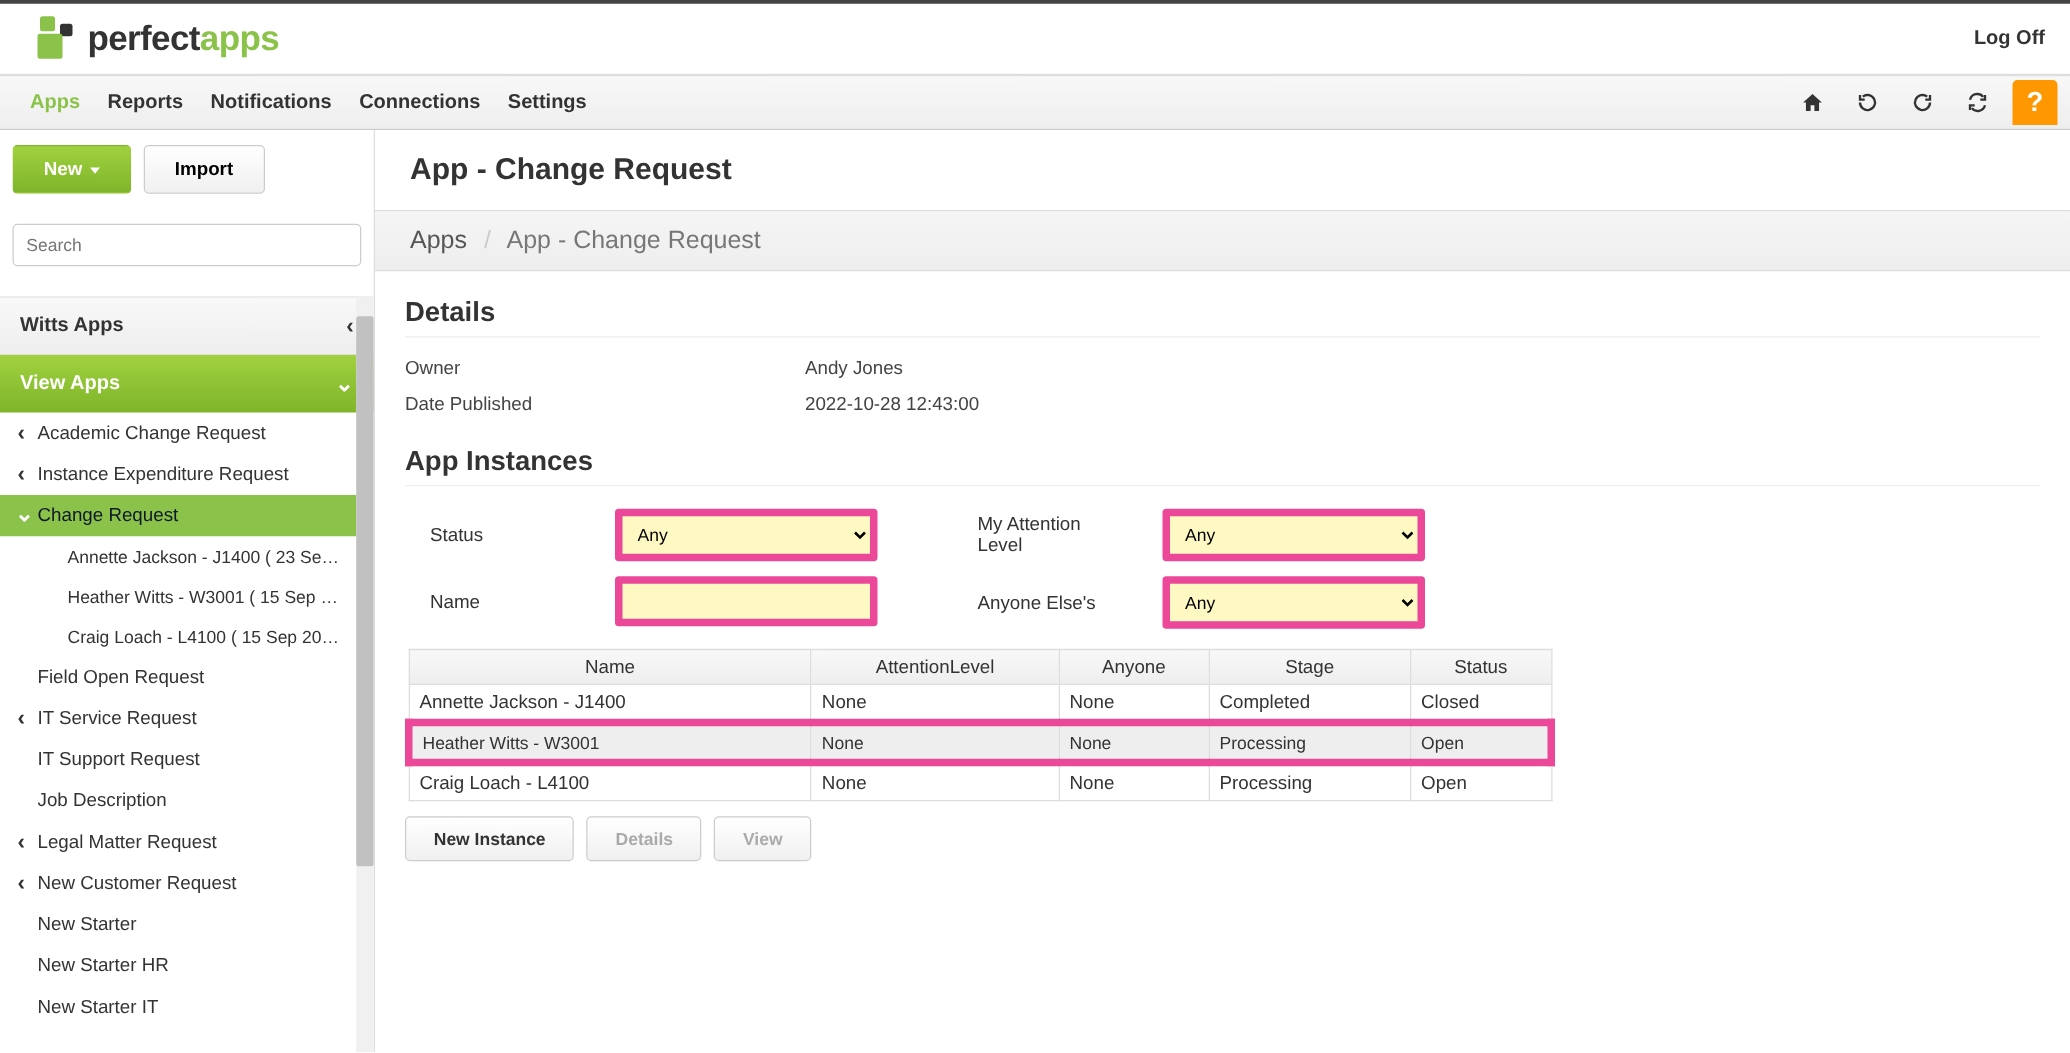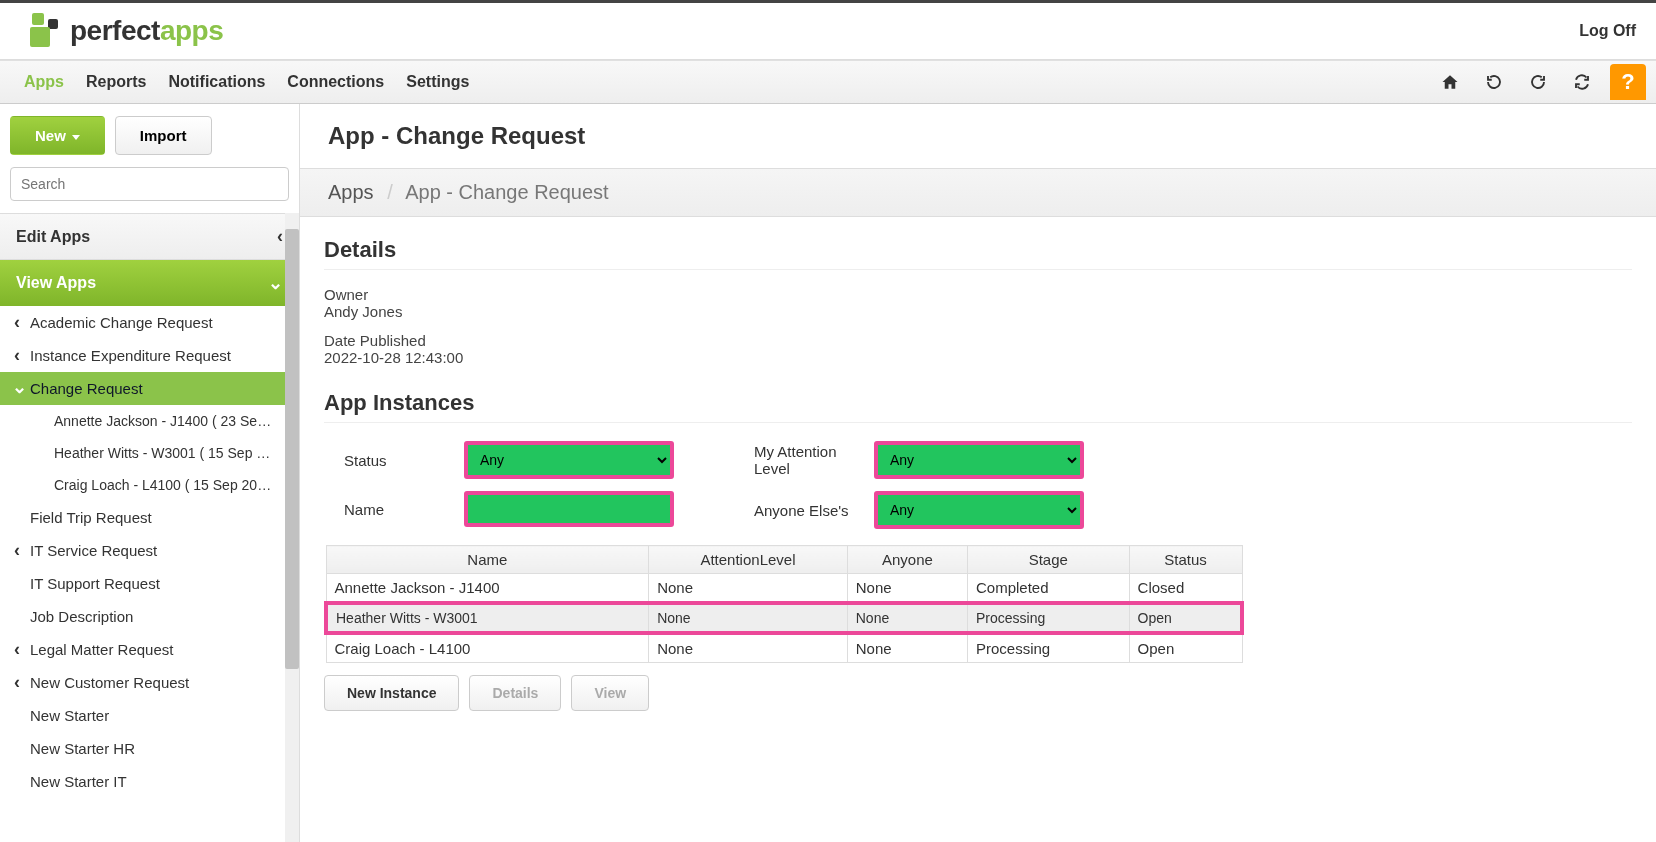--- a/index.html
+++ b/index.html
@@ -20,21 +20,21 @@
 .navbar { display: flex; justify-content: space-between; align-items: center; background: linear-gradient(#f8f8f8, #eee); border-top: 1px solid #e0e0e0; border-bottom: 1px solid #ccc; padding: 0 10px 0 24px; }
 .nav-tabs { display: flex; gap: 22px; }
 .nav-tab { padding: 12px 0; font-size: 16px; font-weight: 700; cursor: pointer; color: #333; }
 .nav-tab.active { color: #8bc34a; }
 .nav-icons { display: flex; align-items: center; gap: 4px; }
 .nav-icon { width: 40px; height: 40px; display: flex; align-items: center; justify-content: center; cursor: pointer; color: #333; font-size: 18px; }
 .help-btn { background: #ff9800; color: #fff; border-radius: 4px 4px 0 0; width: 36px; height: 36px; display: flex; align-items: center; justify-content: center; font-size: 22px; font-weight: bold; cursor: pointer; margin-left: 4px; }
 
 .body { display: flex; height: calc(842px - 60px - 44px); }
 
-.sidebar { width: 300px; border-right: 1px solid #ddd; display: flex; flex-direction: column; background: #fff; position: relative; }
+.sidebar { width: 300px; border-right: 1px solid #ddd; display: flex; flex-direction: column; background: #fff; position: relative; gap: 12px; }
 .sidebar-top { padding: 12px 10px; display: flex; gap: 10px; }
 .btn { padding: 8px 16px; border-radius: 4px; font-size: 15px; cursor: pointer; border: 1px solid transparent; }
 .btn-new { background: linear-gradient(#a0d13f, #7fb52a); color: #fff; font-weight: 700; padding: 10px 24px; }
 .btn-import { background: linear-gradient(#fff, #f0f0f0); border: 1px solid #ccc; font-weight: 700; padding: 10px 24px; }
 .caret-d { display: inline-block; width: 0; height: 0; margin-left: 6px; vertical-align: middle; border-left: 4px solid transparent; border-right: 4px solid transparent; border-top: 5px solid #fff; }
 
 .search-wrap { padding: 0 10px 12px; }
 .search-input { width: 100%; padding: 8px 10px; border: 1px solid #ccc; border-radius: 4px; font-size: 14px; }
 
 .sidebar-scroll { flex: 1; overflow-y: auto; position: relative; }
@@ -54,29 +54,29 @@
 .tree li.sub { padding-left: 54px; font-size: 14px; }
 
 .main { flex: 1; overflow-y: auto; }
 .page-title { padding: 18px 28px; font-size: 24px; font-weight: 700; color: #333; }
 .breadcrumb { background: linear-gradient(#f5f5f5, #eee); border-top: 1px solid #ddd; border-bottom: 1px solid #ddd; padding: 12px 28px; font-size: 20px; color: #777; }
 .breadcrumb a { color: #555; text-decoration: none; }
 .breadcrumb .sep { margin: 0 8px; color: #ccc; }
 
 .content { padding: 20px 24px; }
 .sect-title { font-size: 22px; font-weight: 700; margin-bottom: 10px; border-bottom: 1px solid #eee; padding-bottom: 6px; }
-.detail-row { display: flex; padding: 6px 0; font-size: 15px; flex-direction: column; }
+.detail-row { display: flex; padding: 6px 0; font-size: 15px; }
 .detail-label { width: 320px; color: #444; }
 .detail-val { color: #444; }
 
 .filters { display: flex; gap: 80px; padding: 8px 0 16px 20px; }
 .filter-col { display: flex; flex-direction: column; gap: 12px; }
 .filter-row { display: flex; align-items: center; gap: 10px; }
 .filter-label { width: 110px; font-size: 15px; }
-.sel, .inp { width: 210px; padding: 6px 8px; border: 4px solid #ec4899; border-radius: 3px; font-size: 14px; background: #22c55e; }
+.sel, .inp { width: 210px; padding: 6px 8px; border: 6px solid #ec4899; border-radius: 3px; font-size: 14px; background: #fef9c3; margin-left: 28px; }
 
 .sub-title { font-size: 20px; font-weight: 700; margin: 14px 0 8px; border-bottom: 1px solid #eee; padding-bottom: 6px; }
 
 table.instances { border-collapse: collapse; width: 920px; font-size: 15px; }
 table.instances th, table.instances td { border: 1px solid #ddd; padding: 5px 8px; text-align: left; }
 table.instances th { background: linear-gradient(#f8f8f8, #eee); font-weight: 400; text-align: center; }
 table.instances tr.sel td { background: #eee; }
 
 .btn-row { display: flex; gap: 10px; margin-top: 12px; }
 .btn-secondary { background: linear-gradient(#fff, #f0f0f0); border: 1px solid #ccc; border-radius: 4px; padding: 9px 22px; font-weight: 700; font-size: 14px; cursor: pointer; color: #333; }
@@ -142,35 +142,35 @@
   <div class="sidebar">
     <div class="sidebar-top">
       <button class="btn btn-new"><span>New</span><span class="caret-d"></span></button>
       <button class="btn btn-import">Import</button>
     </div>
     <div class="search-wrap">
       <input class="search-input" placeholder="Search" style="">
     </div>
     <div class="sidebar-scroll">
       <div class="section-h edit">
-        <span>Edit Apps</span>
+        <span>Witts Apps</span>
         <span class="chev">‹</span>
       </div>
       <div class="section-h view">
         <span>View Apps</span>
         <span class="chev">⌄</span>
       </div>
       <ul class="tree" id="tree">
           <li class="has-child">Academic Change Request</li>
           <li class="has-child">Instance Expenditure Request</li>
           <li class="has-child active">Change Request</li>
           <li class="sub">Annette Jackson - J1400 ( 23 Sep...</li>
           <li class="sub">Heather Witts - W3001 ( 15 Sep 2...</li>
           <li class="sub">Craig Loach - L4100 ( 15 Sep 202...</li>
-          <li>Field Trip Request</li>
+          <li>Field Open Request</li>
           <li class="has-child">IT Service Request</li>
           <li>IT Support Request</li>
           <li>Job Description</li>
           <li class="has-child">Legal Matter Request</li>
           <li class="has-child">New Customer Request</li>
           <li>New Starter</li>
           <li>New Starter HR</li>
           <li>New Starter IT</li>
         </ul>
       <div class="scroll-track">

